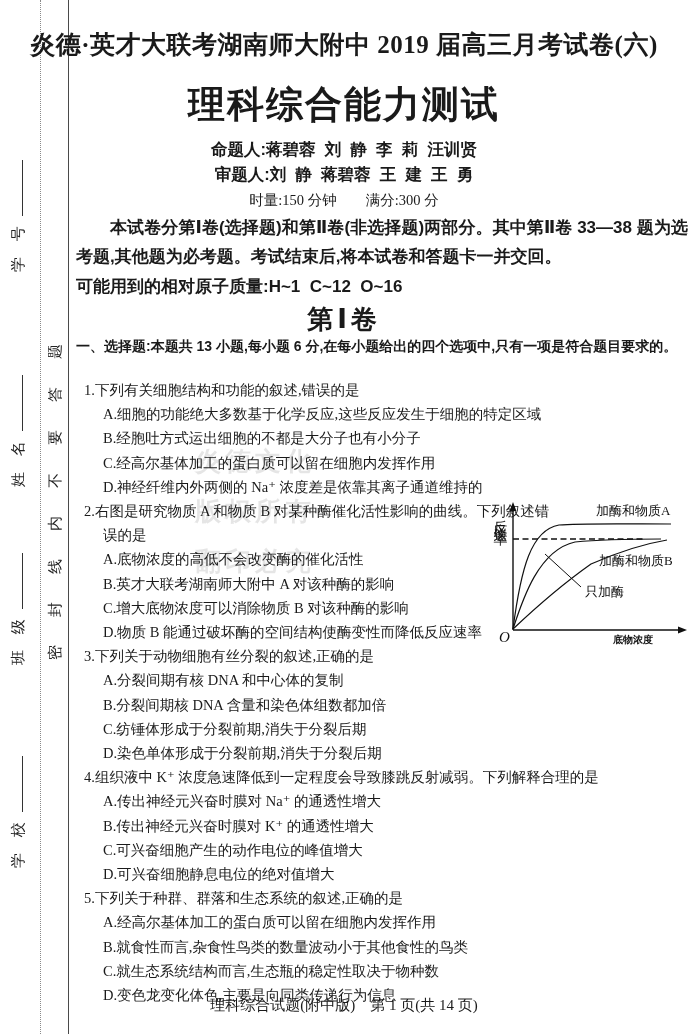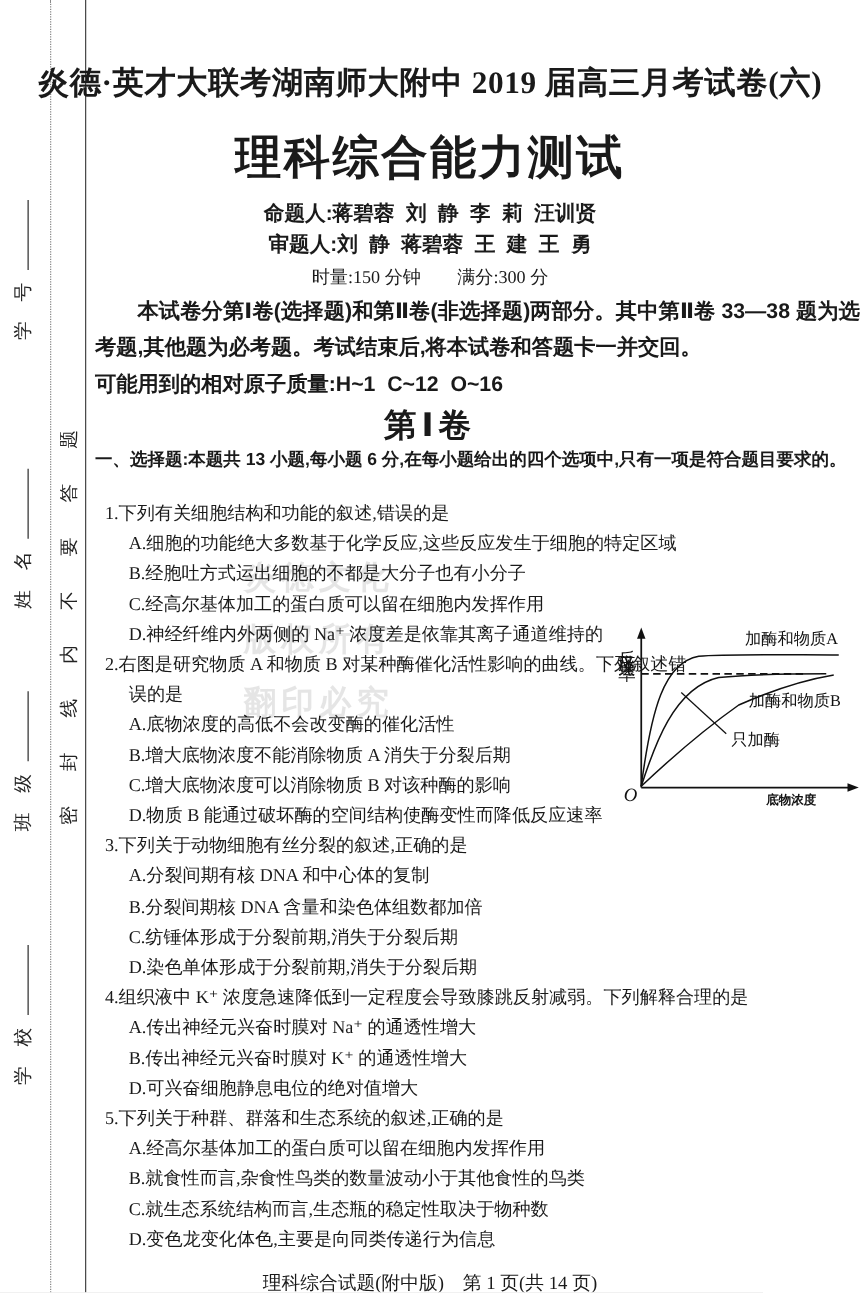--- a/index.html
+++ b/index.html
@@ -1,20 +1,20 @@
 <!DOCTYPE html>
 <html><head>
 <meta charset="utf-8">
 <style>
   html,body{margin:0;padding:0;background:#e8e8e8;}
   .page{position:relative;width:688px;height:1034px;background:#ffffff;overflow:hidden;
         font-family:"Liberation Serif","DejaVu Serif",serif;color:#1a1a1a;margin:0 auto;}
   .sans{font-family:"Liberation Sans","DejaVu Sans",sans-serif;}
   .pre{white-space:pre;}
-  .abs{position:absolute;margin-top:21px;}
+  .abs{position:absolute;}
   .ctr{left:0;width:688px;text-align:center;}
 
   
   .line-dotted{position:absolute;left:40px;top:0;height:1034px;border-left:1px dotted #8a8a8a;}
   .line-solid{position:absolute;left:68px;top:0;height:1034px;border-left:1px solid #4a4a4a;}
   .mfield{position:absolute;transform:rotate(-90deg);transform-origin:left top;
           white-space:nowrap;font-size:15px;letter-spacing:6px;color:#222;}
   .mfield .blank{display:inline-block;width:56px;border-bottom:1px solid #333;height:14px;
                  vertical-align:baseline;margin-left:4px;}
   .mf-id{left:8px;top:272px;}
@@ -107,37 +107,38 @@
       <div class="qstem"><span>1.</span><span>下列有关细胞结构和功能的叙述,错误的是</span></div>
       <div class="qopt">A.细胞的功能绝大多数基于化学反应,这些反应发生于细胞的特定区域</div>
       <div class="qopt">B.经胞吐方式运出细胞的不都是大分子也有小分子</div>
       <div class="qopt">C.经高尔基体加工的蛋白质可以留在细胞内发挥作用</div>
       <div class="qopt">D.神经纤维内外两侧的 Na⁺ 浓度差是依靠其离子通道维持的</div>
     </div>
 
     <div>
       <div class="qstem qstem-narrow"><span>2.</span><span>右图是研究物质 A 和物质 B 对某种酶催化活性影响的曲线。下列叙述错误的是</span></div>
       <div class="qopt">A.底物浓度的高低不会改变酶的催化活性</div>
-      <div class="qopt">B.增大底物浓度不能消除物质 A 消失于分裂后期</div>
+      <div class="qopt">B.英才大联考湖南师大附中 A 对该种酶的影响</div>
       <div class="qopt">C.增大底物浓度可以消除物质 B 对该种酶的影响</div>
       <div class="qopt">D.物质 B 能通过破坏酶的空间结构使酶变性而降低反应速率</div>
     </div>
 
     <div>
       <div class="qstem"><span>3.</span><span>下列关于动物细胞有丝分裂的叙述,正确的是</span></div>
       <div class="qopt">A.分裂间期有核 DNA 和中心体的复制</div>
       <div class="qopt">B.分裂间期核 DNA 含量和染色体组数都加倍</div>
       <div class="qopt">C.纺锤体形成于分裂前期,消失于分裂后期</div>
       <div class="qopt">D.染色单体形成于分裂前期,消失于分裂后期</div>
     </div>
 
     <div>
       <div class="qstem"><span>4.</span><span>组织液中 K⁺ 浓度急速降低到一定程度会导致膝跳反射减弱。下列解释合理的是</span></div>
       <div class="qopt">A.传出神经元兴奋时膜对 Na⁺ 的通透性增大</div>
       <div class="qopt">B.传出神经元兴奋时膜对 K⁺ 的通透性增大</div>
+      <div class="qopt">C.可兴奋细胞产生的动作电位的峰值增大</div>
       <div class="qopt">D.可兴奋细胞静息电位的绝对值增大</div>
     </div>
 
     <div>
       <div class="qstem"><span>5.</span><span>下列关于种群、群落和生态系统的叙述,正确的是</span></div>
       <div class="qopt">A.经高尔基体加工的蛋白质可以留在细胞内发挥作用</div>
       <div class="qopt">B.就食性而言,杂食性鸟类的数量波动小于其他食性的鸟类</div>
       <div class="qopt">C.就生态系统结构而言,生态瓶的稳定性取决于物种数</div>
       <div class="qopt">D.变色龙变化体色,主要是向同类传递行为信息</div>
     </div>

